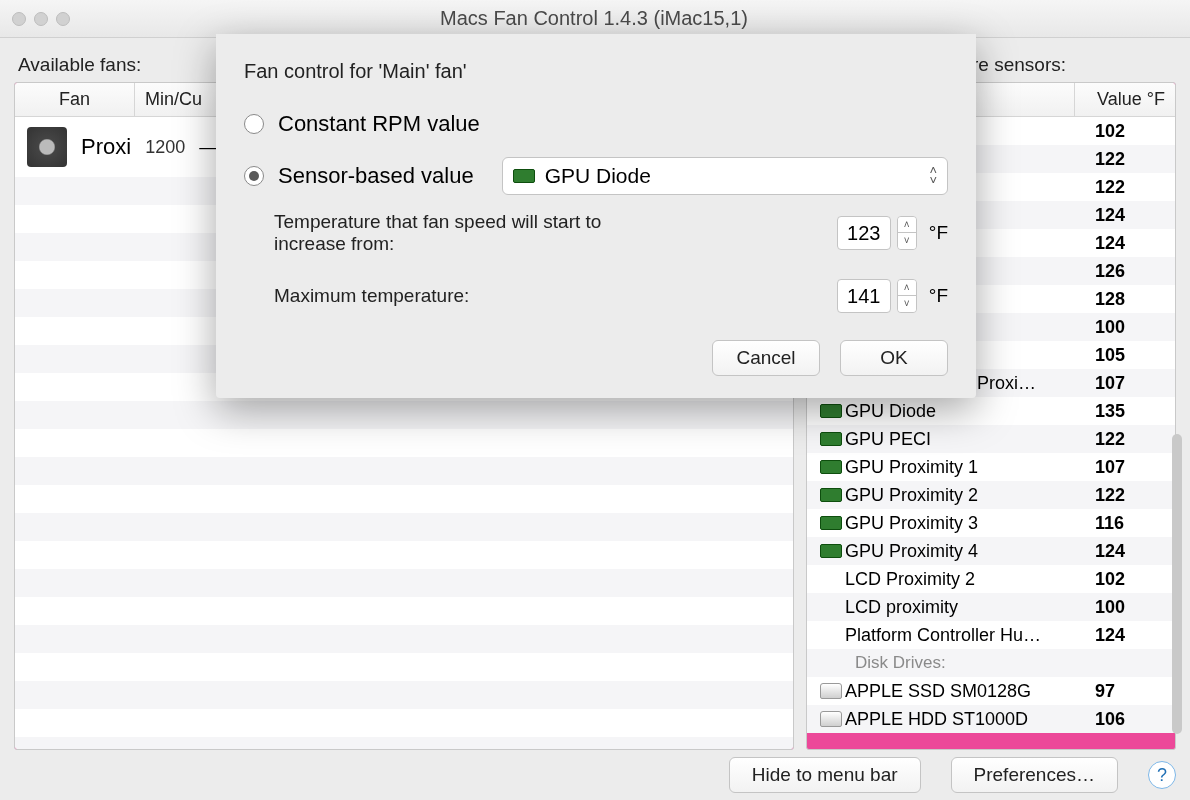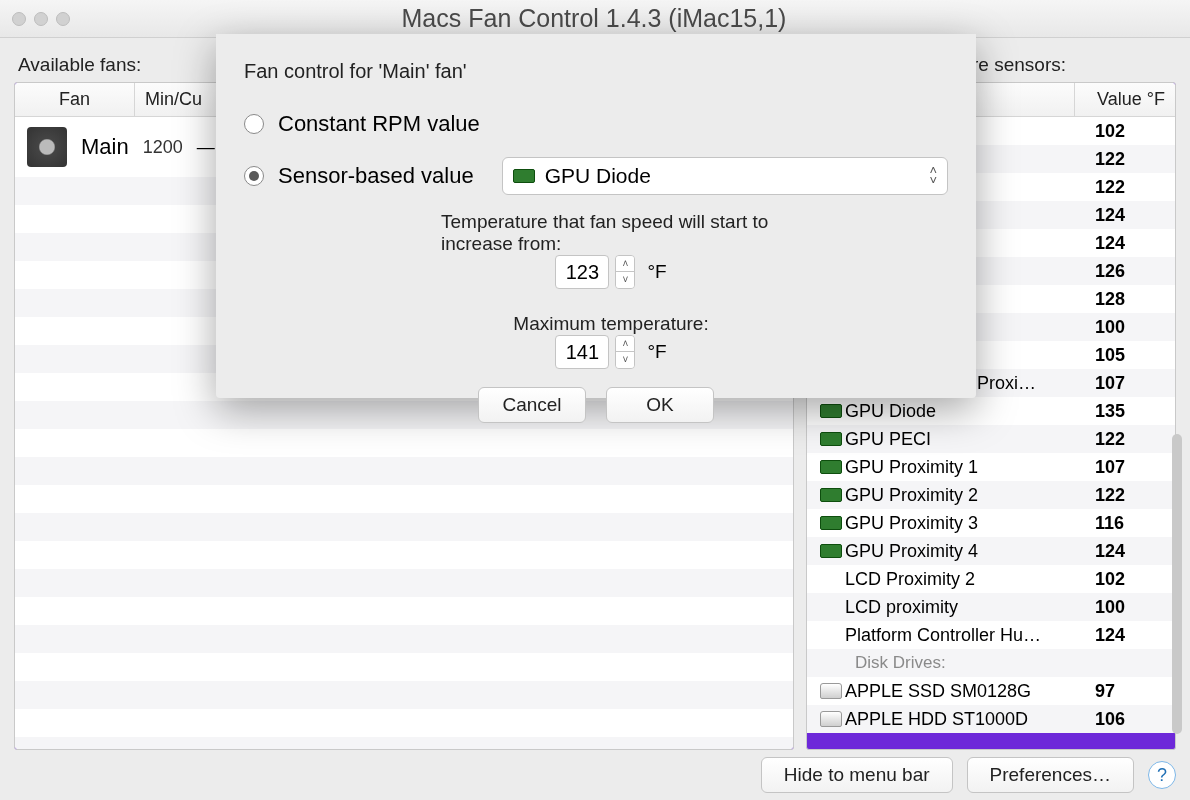--- a/index.html
+++ b/index.html
@@ -3,30 +3,30 @@
 <meta charset="utf-8">
 <style>
   * { box-sizing: border-box; }
   html,body { margin:0; padding:0; font-family: -apple-system, "Helvetica Neue", Arial, sans-serif; font-size:16px; color:#000; }
   body { width:1190px; height:800px; background:#ececec; position:relative; overflow:hidden; }
 
   
   .titlebar { height:38px; display:flex; align-items:center; padding:0 12px; background:linear-gradient(#f5f5f5,#e8e8e8); border-bottom:1px solid #d0d0d0; }
   .traffic { display:flex; gap:8px; }
   .dot { width:14px; height:14px; border-radius:50%; background:#d1d1d1; border:1px solid #bdbdbd; }
-  .title { flex:1; text-align:center; font-size:25px; color:#4a4a4a; }
+  .title { flex:1; text-align:center; font-size:20px; color:#4a4a4a; }
 
   
   .content { display:flex; position:absolute; top:38px; left:0; right:0; bottom:50px; padding:8px 14px 0 14px; gap:12px; }
   .col { display:flex; flex-direction:column; }
   .col-left { flex:1; }
   .col-right { width:370px; }
   .section-label { font-size:19px; color:#222; margin:8px 0 6px 4px; }
 
-  .table { flex:1; background:#6d28d9; border:1px solid #c9c9c9; border-radius:3px; overflow:hidden; display:flex; flex-direction:column; }
+  .table { flex:1; background:#ec4899; border:1px solid #c9c9c9; border-radius:3px; overflow:hidden; display:flex; flex-direction:column; }
   .thead { display:flex; border-bottom:1px solid #d6d6d6; background:linear-gradient(#fcfcfc,#f1f1f1); }
   .th { padding:6px 10px; font-size:18px; color:#222; border-right:1px solid #d6d6d6; }
   .th:last-child { border-right:none; }
   .tbody { flex:1; overflow:auto; position:relative; }
   .row { display:flex; align-items:center; min-height:28px; padding:0 10px; font-size:18px; }
   .row:nth-child(even){ background:#f5f5f7; }
   .row:nth-child(odd){ background:#fff; }
   .sensor-name { flex:1; white-space:nowrap; overflow:hidden; text-overflow:ellipsis; }
   .sensor-val { width:70px; text-align:left; padding-right:2px;font-weight:bold; }
   .sensor-icon { width:28px; display:flex; justify-content:center; }
@@ -35,44 +35,44 @@
   .group-label { color:#8a8a8a; font-size:17px; padding-left:38px; }
 
   
   .fan-row { display:flex; align-items:center; gap:14px; padding:10px 12px; }
   .fan-ic { width:40px; height:40px; background:radial-gradient(circle,#bbb 25%,#444 30%,#333 100%); border-radius:4px; position:relative; }
   .fan-name { font-size:22px; }
   .fan-min { font-size:18px; color:#333; }
   .fan-bar { height:4px; background:#bbb; width:60px; border-radius:2px; }
 
   
-  .bottombar { position:absolute; left:17px; right:0; bottom:0; height:50px; display:flex; justify-content:flex-end; align-items:center; gap:14px; padding:0 14px; background:#ececec; }
+  .bottombar { position:absolute; left:17px; right:0; bottom:0; height:50px; display:flex; justify-content:flex-end; align-items:center; gap:30px; padding:0 14px; background:#ececec; }
   .btn { background:linear-gradient(#ffffff,#f2f2f2); border:1px solid #c4c4c4; border-radius:6px; padding:6px 22px; font-size:19px; color:#222; cursor:pointer; }
   .help { width:28px; height:28px; border-radius:50%; border:1px solid #7db7e8; color:#1f6fb5; display:flex; align-items:center; justify-content:center; font-size:18px; background:#fff; cursor:pointer; }
 
   
   .sheet { position:absolute; top:34px; left:216px; width:760px; height:364px; background:#ececec; box-shadow:0 12px 40px rgba(0,0,0,.35); border-radius:0 0 4px 4px; padding:18px 28px 22px 28px; display:flex; flex-direction:column; }
   .sheet-title { text-align:left; font-size:20px; color:#222; margin:8px 0 18px; }
   .opt { display:flex; align-items:center; gap:14px; margin:10px 0; }
   .radio { width:20px; height:20px; border-radius:50%; border:1px solid #8a8a8a; background:#fff; display:flex; align-items:center; justify-content:center; }
   .radio.sel::after { content:""; width:10px; height:10px; border-radius:50%; background:#5a5a5a; }
   .opt-label { font-size:22px; }
   .select { flex:1; margin-left:14px; height:38px; background:#fff; border:1px solid #c4c4c4; border-radius:6px; display:flex; align-items:center; padding:0 34px 0 10px; font-size:21px; position:relative; cursor:pointer; }
   .select .gpu-chip { margin-right:10px; }
   .select .caret { position:absolute; right:10px; top:8px; font-size:13px; line-height:10px; color:#555; }
-  .field-row { display:flex; align-items:center; margin:6px 0 18px 30px;flex-direction:column; }
+  .field-row { display:flex; align-items:center; margin:6px 0 18px 30px; }
   .field-lbl { font-size:19px; color:#222; max-width:340px; }
   .spacer { flex:1; }
   .numbox { display:flex; align-items:center; gap:6px; }
   .numinput { width:54px; height:34px; border:1px solid #c4c4c4; border-radius:4px; font-size:20px; text-align:center; }
   .stepper { display:flex; flex-direction:column; border:1px solid #c4c4c4; border-radius:4px; overflow:hidden; }
   .step { width:18px; height:16px; font-size:10px; line-height:15px; text-align:center; background:#fff; cursor:pointer; color:#555; }
   .step:first-child { border-bottom:1px solid #c4c4c4; }
   .unit { font-size:19px; margin-left:6px; }
-  .sheet-actions { margin-top:auto; display:flex; justify-content:center; gap:20px; }
+  .sheet-actions { margin-top:auto; display:flex; justify-content:flex-end; gap:20px; }
   .sheet-actions .btn { min-width:108px; text-align:center; }
 
   .scrollbar { position:absolute; right:6px; top:396px; width:14px; height:330px; background:transparent; }
   .thumb { width:10px; height:300px; background:#c9c9c9; border-radius:6px; margin:0 auto; }
 </style>
 </head>
 <body>
 
 <div class="titlebar">
   <div class="traffic">
@@ -89,21 +89,21 @@
   <div class="col col-left">
     <div class="section-label">Available fans:</div>
     <div class="table">
       <div class="thead">
         <div class="th" style="width:120px;text-align:center">Fan</div>
         <div class="th" style="flex:1">Min/Cu</div>
       </div>
       <div class="tbody">
         <div class="fan-row row">
           <div class="fan-ic"></div>
-          <div class="fan-name">Main</div>
+          <div class="fan-name">Proxi</div>
           <div class="fan-min">1200</div>
           <div>—</div>
           <div class="fan-bar"></div>
         </div>
 
         <div class="row"></div>
           <div class="row"></div>
           <div class="row"></div>
           <div class="row"></div>
           <div class="row"></div>

